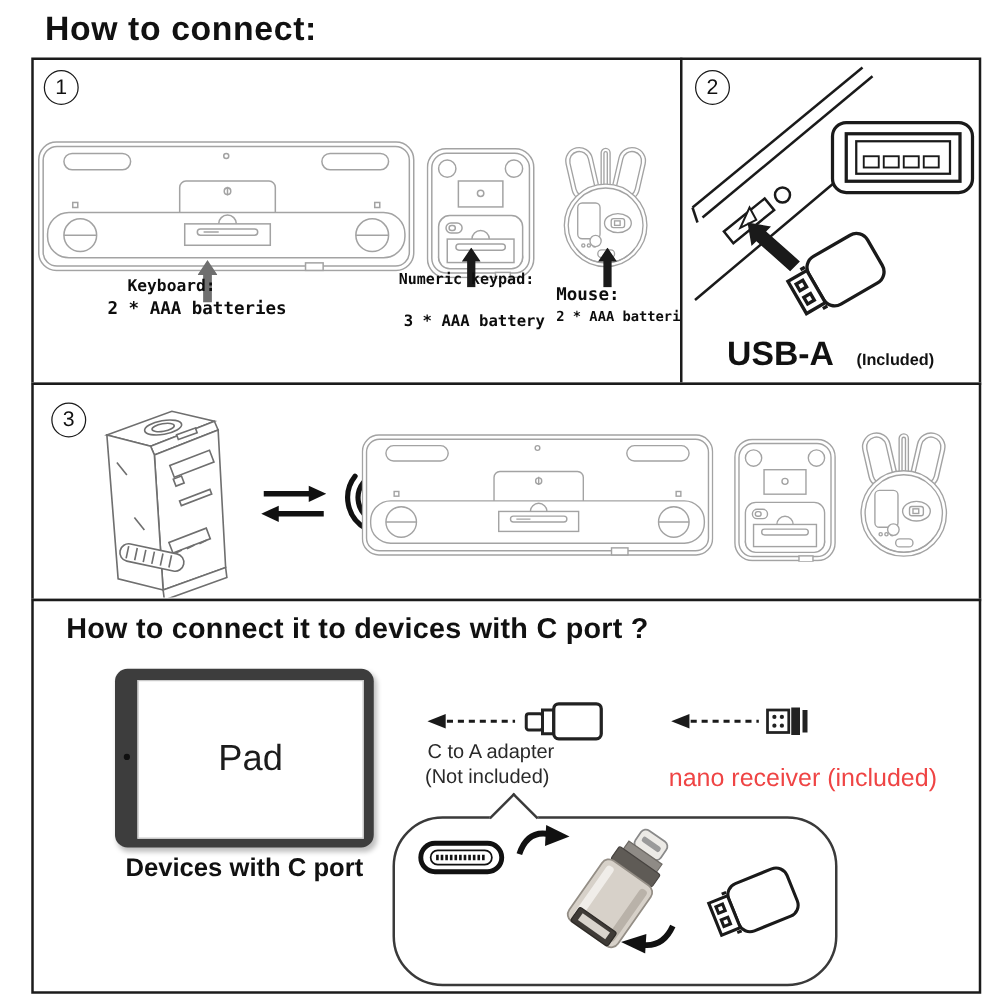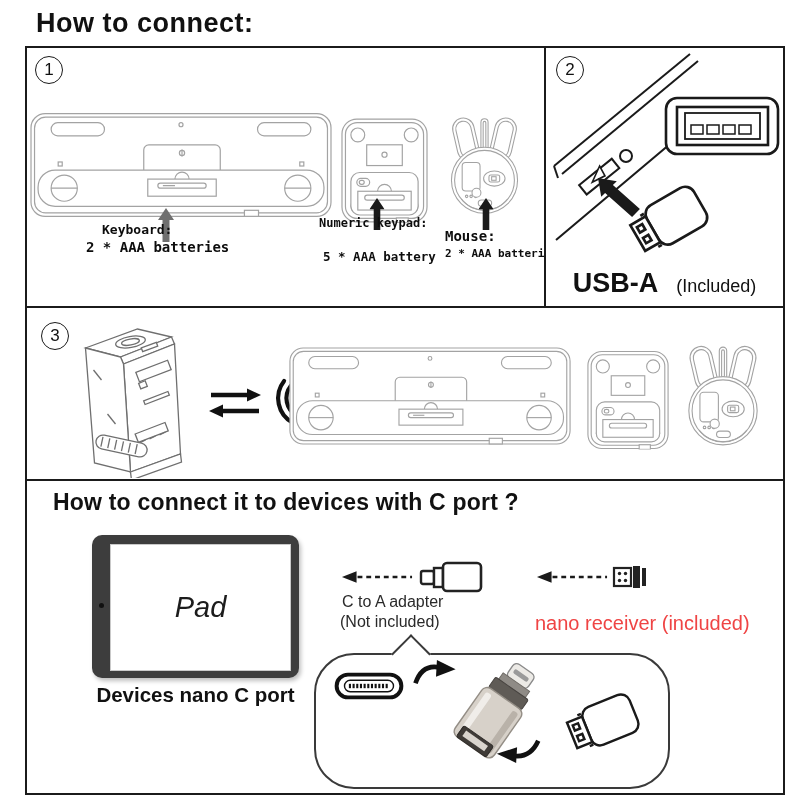--- a/index.html
+++ b/index.html
@@ -7,21 +7,21 @@
         font-family:"Liberation Sans",sans-serif;color:#111;border-radius:23px;}
   .abs{position:absolute;}
   .panel{position:absolute;border:2px solid #1b1b1b;background:#fff;box-sizing:border-box;}
   .step{width:26px;height:26px;border:1.7px solid #1a1a1a;border-radius:50%;
         display:flex;align-items:center;justify-content:center;
         font-size:17px;font-weight:400;background:#fff;}
   .mono{font-family:"DejaVu Sans Mono",monospace;font-weight:700;color:#0d0d0d;white-space:nowrap;}
   .sans{font-family:"Liberation Sans",sans-serif;white-space:nowrap;}
   #main-title{font-size:27px;font-weight:700;letter-spacing:.5px;}
   #p4-title{font-size:23px;font-weight:700;letter-spacing:.2px;}
-  .pad{background:#3d3d3d;border-radius:10px;box-shadow:2px 3px 4px rgba(0,0,0,.25);font-style:italic;}
+  .pad{background:#3d3d3d;border-radius:10px;box-shadow:2px 3px 4px rgba(0,0,0,.25);}
   .pad-screen{position:absolute;left:18px;top:9px;width:179px;height:125px;background:#fff;
               border:1px solid #c9c9c9;display:flex;align-items:center;justify-content:center;}
   .pad-cam{position:absolute;left:7px;top:68px;width:5px;height:5px;border-radius:50%;background:#101010;}
   .bubble{border:2px solid #3a3a3a;border-radius:40px;background:#fff;}
   .bubble-notch{width:26px;height:26px;background:#fff;border-left:2px solid #3a3a3a;
                 border-top:2px solid #3a3a3a;transform:rotate(45deg);}
   svg{display:block;}
 </style>
 </head>
 <body>
@@ -138,21 +138,21 @@
     <svg class="abs" style="left:131px;top:158px;color:#6f6f6f;" width="16" height="38" viewBox="0 0 16 34">
         <use href="#up-arrow"></use>
       </svg>
     <div class="abs mono" style="left:75px;top:174px;font-size:13px;">Keyboard:</div>
     <div class="abs mono" style="left:59px;top:191px;font-size:14px;">2 * AAA batteries</div>
 
     <svg class="abs" style="left:342px;top:150px;color:#1a1a1a;" width="16" height="32" viewBox="0 0 16 34">
         <use href="#up-arrow"></use>
       </svg>
     <div class="abs mono" style="left:292px;top:168px;font-size:12px;text-align:center;">Numeric keypad:</div>
-    <div class="abs mono" style="left:296px;top:201px;font-size:12.5px;">5 * AAA battery</div>
+    <div class="abs mono" style="left:296px;top:201px;font-size:12.5px;">3 * AAA battery</div>
 
     <svg class="abs" style="left:451px;top:150px;color:#1a1a1a;" width="16" height="32" viewBox="0 0 16 34">
         <use href="#up-arrow"></use>
       </svg>
     <div class="abs mono" style="left:418px;top:180px;font-size:14px;">Mouse:</div>
     <div class="abs mono" style="left:418px;top:199px;font-size:11px;">2 * AAA batteries</div>
   </div>
 
   <div class="panel" style="left:544px;top:46px;width:241px;height:262px;">
     <div class="step abs" style="left:10px;top:8px;">2</div>
@@ -180,21 +180,21 @@
           <rect x="193" y="77" width="12" height="9"></rect>
       </g>
     </svg>
 
     <svg class="abs" style="left:84px;top:142px;transform:rotate(-30deg);" width="80" height="60" viewBox="0 0 78 58">
         <use href="#nano-receiver-3d"></use>
       </svg>
 
     <div class="abs" style="left:0;top:220px;width:237px;display:flex;justify-content:center;align-items:baseline;gap:18px;">
       <span class="sans" style="font-size:27px;font-weight:700;">USB-A</span>
-      <span class="sans" style="font-size:18px;">(Included)</span>
+      <span class="sans" style="font-size:13px;font-weight:bold;">(Included)</span>
     </div>
   </div>
 
   <div class="panel" style="left:25px;top:306px;width:760px;height:175px;">
     <div class="step abs" style="left:14px;top:14px;">3</div>
 
     <svg class="abs" style="left:35px;top:14px;" width="138" height="156" viewBox="0 0 135 156">
       <g fill="#fff" stroke="#6f6f6f" stroke-width="1.3">
         <polygon points="22,26 74,7 108,15 57,35"></polygon>
         <ellipse cx="67" cy="20" rx="15" ry="5.5" transform="rotate(-10 67 20)"></ellipse>
@@ -259,21 +259,21 @@
 
   <div class="panel" style="left:25px;top:479px;width:760px;height:316px;">
     <div class="abs" id="p4-title" style="left:26px;top:8px;">How to connect it to devices with C port ?</div>
 
     <div class="pad abs" style="left:65px;top:54px;width:207px;height:143px;">
       <div class="pad-cam"></div>
       <div class="pad-screen">
         <span class="sans" style="font-size:29px;color:#1c1c1c;">Pad</span>
       </div>
     </div>
-    <div class="abs sans" style="left:65px;top:202px;width:207px;text-align:center;font-size:20.5px;font-weight:700;">Devices nano C port</div>
+    <div class="abs sans" style="left:65px;top:202px;width:207px;text-align:center;font-size:20.5px;font-weight:700;">Devices with C port</div>
 
     <svg class="abs" style="left:313px;top:89px;color:#1a1a1a;" width="74" height="14" viewBox="0 0 76 14">
         <use href="#dashed-arrow"></use>
       </svg>
     <svg class="abs" style="left:392px;top:79px;" width="64" height="34" viewBox="0 0 64 34">
       <g fill="#fff" stroke="#222">
         <rect x="2" y="11" width="13" height="13" rx="2" stroke-width="2.4"></rect>
         <rect x="15" y="8" width="9" height="19" stroke-width="2.4"></rect>
         <rect x="24" y="3" width="38" height="28" rx="4" stroke-width="2.6"></rect>
       </g>

